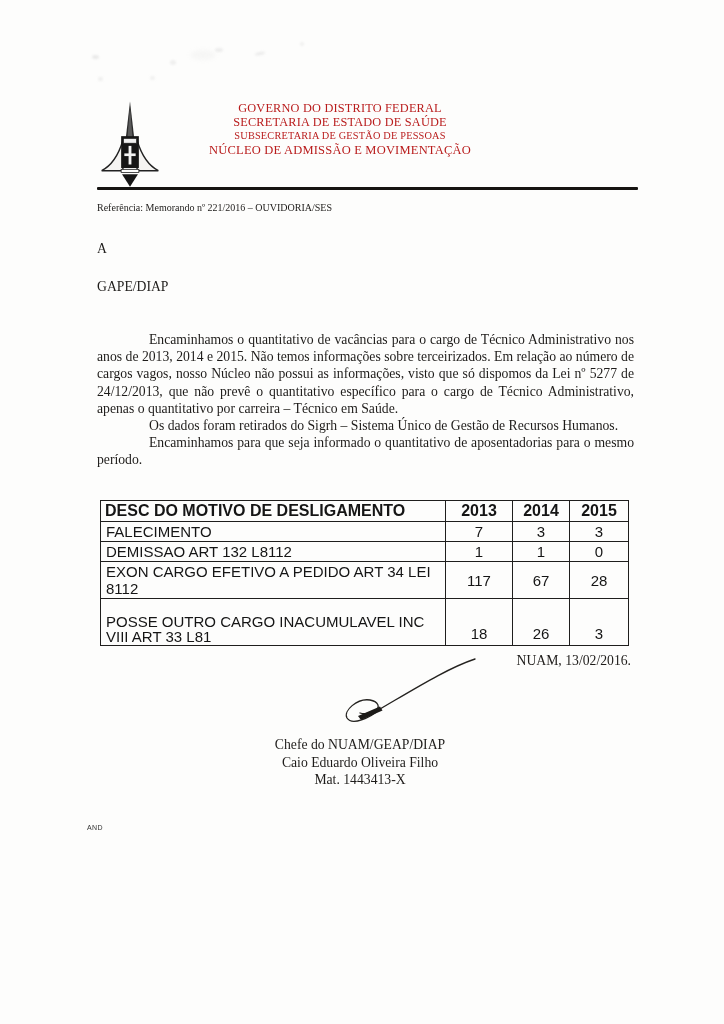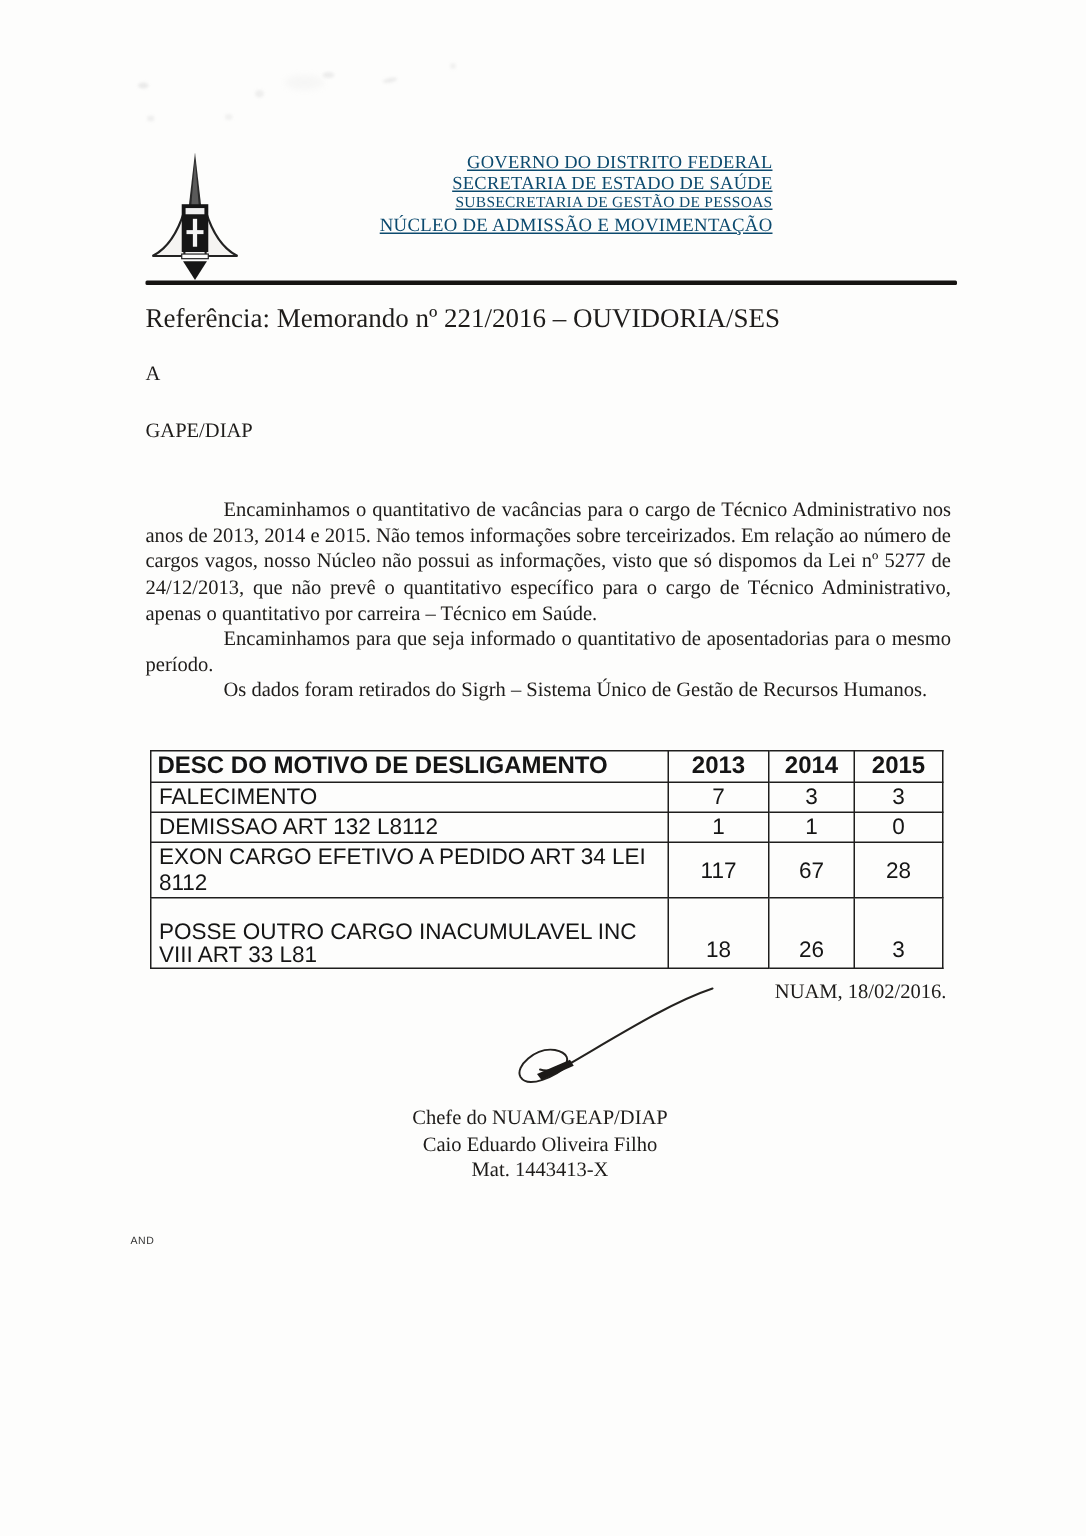--- a/index.html
+++ b/index.html
@@ -22,34 +22,33 @@
   .s4 { left: 255px; top: 52px; width: 10px; height: 3px; transform: rotate(-12deg); opacity:.5; }
   .s5 { left: 98px;  top: 77px; width: 5px;  height: 4px; opacity:.4; }
   .s6 { left: 150px; top: 76px; width: 5px;  height: 4px; opacity:.35; }
   .s7 { left: 300px; top: 42px; width: 4px;  height: 4px; opacity:.35; }
   .s8 { left: 190px; top: 50px; width: 26px; height: 10px; opacity:.18; filter: blur(2px);}
 
   .logo { position: absolute; left: 99px; top: 99px; width: 62px; height: 92px; }
 
   .org-block {
     position: absolute; left: 165px; top: 101px; width: 350px;
-    text-align: right; color: #0c4a6e; line-height: 14px;
+    text-align: center; color: #b91c1c; line-height: 14px;
     letter-spacing: .2px;
-    text-decoration: underline;
   }
   .org-line-1, .org-line-2 { font-size: 12.3px; }
   .org-line-3 { font-size: 10.3px; }
   .org-line-4 { font-size: 12.5px; }
 
   .header-rule {
     position: absolute; left: 97px; top: 187px; width: 541px; height: 3px;
     background: #161412; border-radius: 1px;
   }
 
-  .ref-line  { position: absolute; left: 97px; top: 202px; font-size: 18px; }
+  .ref-line  { position: absolute; left: 97px; top: 202px; font-size: 10px; }
   .addr-a    { position: absolute; left: 97px; top: 241px; font-size: 13.7px; }
   .addr-name { position: absolute; left: 97px; top: 279px; font-size: 13.7px; }
 
   .body-text {
     position: absolute; left: 97px; top: 331px; width: 537px;
     font-size: 13.7px; line-height: 17.2px; text-align: justify;
   }
   .body-text p { text-indent: 52px; }
 
   table.vac {
@@ -131,22 +130,22 @@
   </div>
 
   <div class="header-rule"></div>
 
   <div class="ref-line">Referência: Memorando nº 221/2016 – OUVIDORIA/SES</div>
   <div class="addr-a">A</div>
   <div class="addr-name">GAPE/DIAP</div>
 
   <div class="body-text">
     <p>Encaminhamos o quantitativo de vacâncias para o cargo de Técnico Administrativo nos anos de 2013, 2014 e 2015. Não temos informações sobre terceirizados. Em relação ao número de cargos vagos, nosso Núcleo não possui as informações, visto que só dispomos da Lei nº 5277 de 24/12/2013, que não prevê o quantitativo específico para o cargo de Técnico Administrativo, apenas o quantitativo por carreira – Técnico em Saúde.</p>
+    <p>Os dados foram retirados do Sigrh – Sistema Único de Gestão de Recursos Humanos.</p>
     <p>Encaminhamos para que seja informado o quantitativo de aposentadorias para o mesmo período.</p>
-    <p>Os dados foram retirados do Sigrh – Sistema Único de Gestão de Recursos Humanos.</p>
   </div>
 
   <table class="vac">
     <colgroup>
       <col style="width:345px">
         <col style="width:67px">
         <col style="width:57px">
         <col style="width:59px">
     </colgroup>
     <tbody>
@@ -178,21 +177,21 @@
       <td class="desc">
         <div class="wrapbox">POSSE OUTRO CARGO INACUMULAVEL INC VIII ART 33 L81</div>
       </td>
       <td class="num">18</td>
       <td class="num">26</td>
       <td class="num">3</td>
     </tr>
   </tbody>
     </table>
 
-  <div class="date-line">NUAM, 18/02/2016.</div>
+  <div class="date-line">NUAM, 13/02/2016.</div>
 
   <svg class="sig-svg" viewBox="0 0 152 84">
     <path d="M147,11 C120,20 88,40 52,61" fill="none" stroke="#24221f" stroke-width="1.4" stroke-linecap="round"></path>
     <path d="M52,61 C42,70 24,78 19,70 C15,63 29,50 42,52 C50,53.5 53,59 47,63 C43,65.5 36,66.5 32,65" fill="none" stroke="#24221f" stroke-width="1.3" stroke-linecap="round"></path>
     <path d="M30,68 L52,58.5 L54.5,62.5 L33,72 Z" fill="#1c1a18"></path>
   </svg>
 
   <div class="sig-block">
     <div>Chefe do NUAM/GEAP/DIAP</div>
     <div>Caio Eduardo Oliveira Filho</div>

